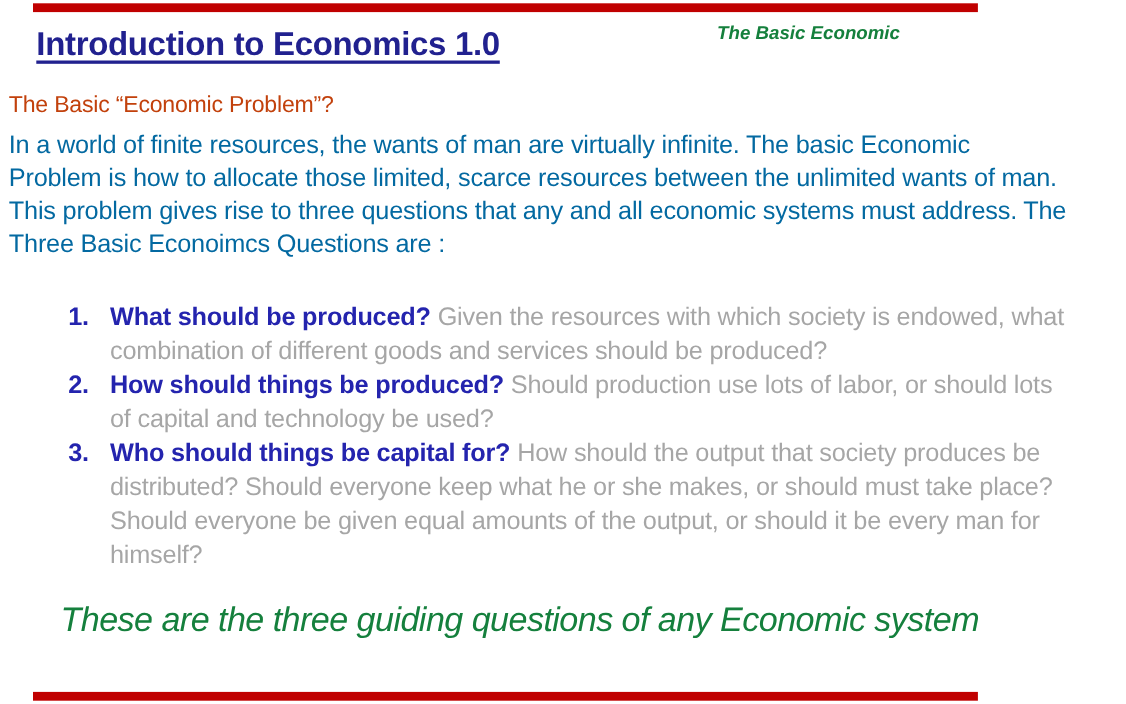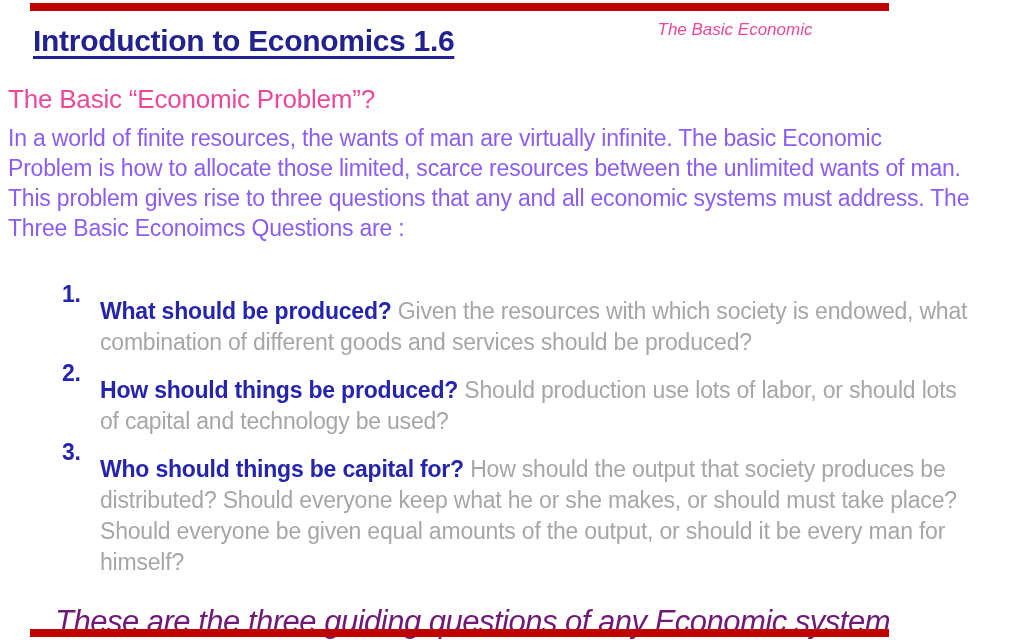--- a/index.html
+++ b/index.html
@@ -40,40 +40,41 @@
   }
   .corner {
     position: absolute;
     left: 600px;
     top: 20px;
     width: 270px;
     text-align: center;
     font-style: italic;
     font-size: 17px;
     line-height: 19px;
-    color: #ec4899;
+    color: #15803d;
+    font-weight: bold;
   }
   .content {
     position: absolute;
     left: 8px;
     top: 84px;
     width: 962px;
   }
   .heading {
     margin: 0 0 8px 0;
-    font-size: 26px;
+    font-size: 21px;
     font-weight: normal;
-    color: #ec4899;
+    color: #c2410c;
     letter-spacing: -0.2px;
   }
   .intro {
     margin: 0 0 36px 0;
     font-size: 23px;
     line-height: 30px;
-    color: #8b5cf6;
+    color: #0369a1;
     letter-spacing: -0.2px;
   }
   .questions {
     list-style: none;
     margin: 0;
     padding: 0 0 0 54px;
     font-size: 23px;
     line-height: 31px;
     letter-spacing: -0.2px;
   }
@@ -82,46 +83,45 @@
     align-items: flex-start;
   }
   .num {
     flex: 0 0 38px;
     color: #2424AE;
     font-weight: 600;
   }
   .qtext {
     flex: 0 1 868px;
     max-width: 868px;
-    margin-top: 17px;
   }
   .lead {
     color: #2424AE;
     font-weight: bold;
   }
   .detail {
     color: #A6A6A6;
   }
   .closing {
     margin: 26px 0 0 47px;
     font-size: 31px;
     font-style: italic;
-    color: #701a75;
+    color: #15803d;
     letter-spacing: -0.5px;
     white-space: nowrap;
   }
 </style>
 </head>
 <body>
 
 <div class="slide">
 
   <div class="bar top"></div>
 
-  <h1 class="title">Introduction to Economics 1.6</h1>
+  <h1 class="title">Introduction to Economics 1.0</h1>
 
   <div class="corner">
     <div>The Basic Economic</div>
   </div>
 
   <div class="content">
 
     <h2 class="heading">The Basic “Economic Problem”?</h2>
 
     <p class="intro">In a world of finite resources, the wants of man are virtually infinite. The basic Economic Problem is how to allocate those limited, scarce resources between the unlimited wants of man. This problem gives rise to three questions that any and all economic systems must address. The Three Basic Econoimcs Questions are :</p>

